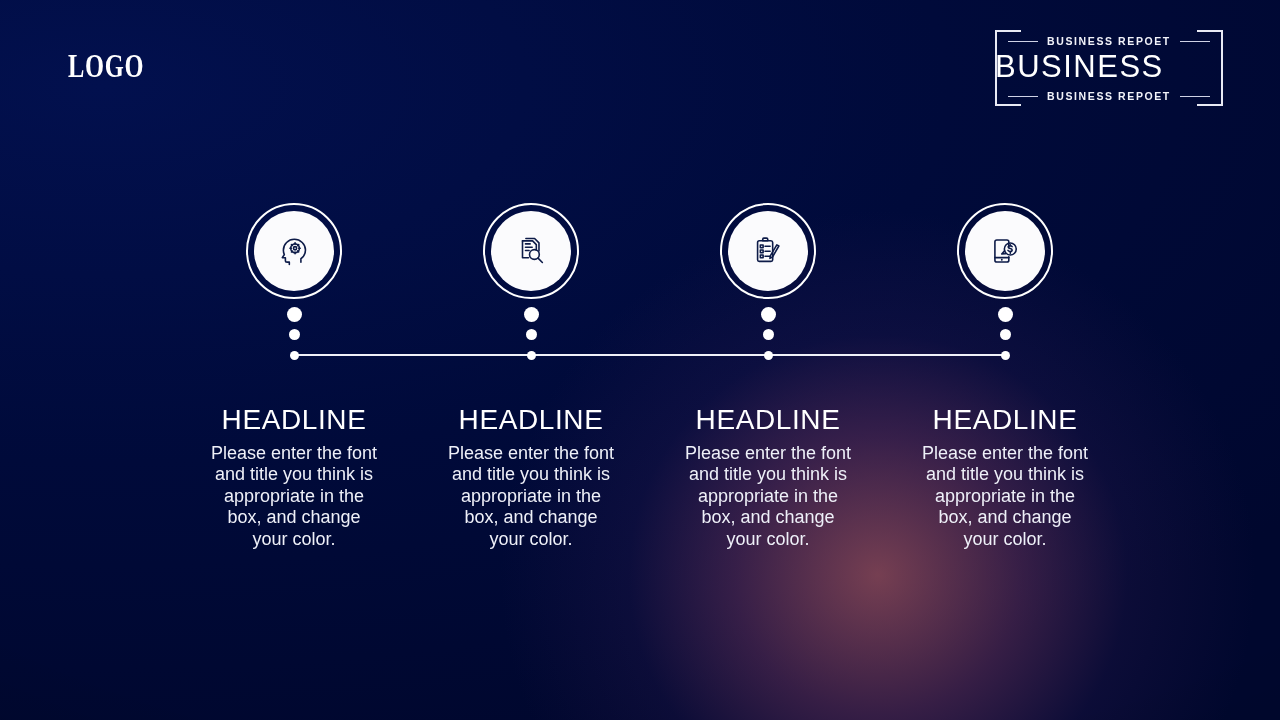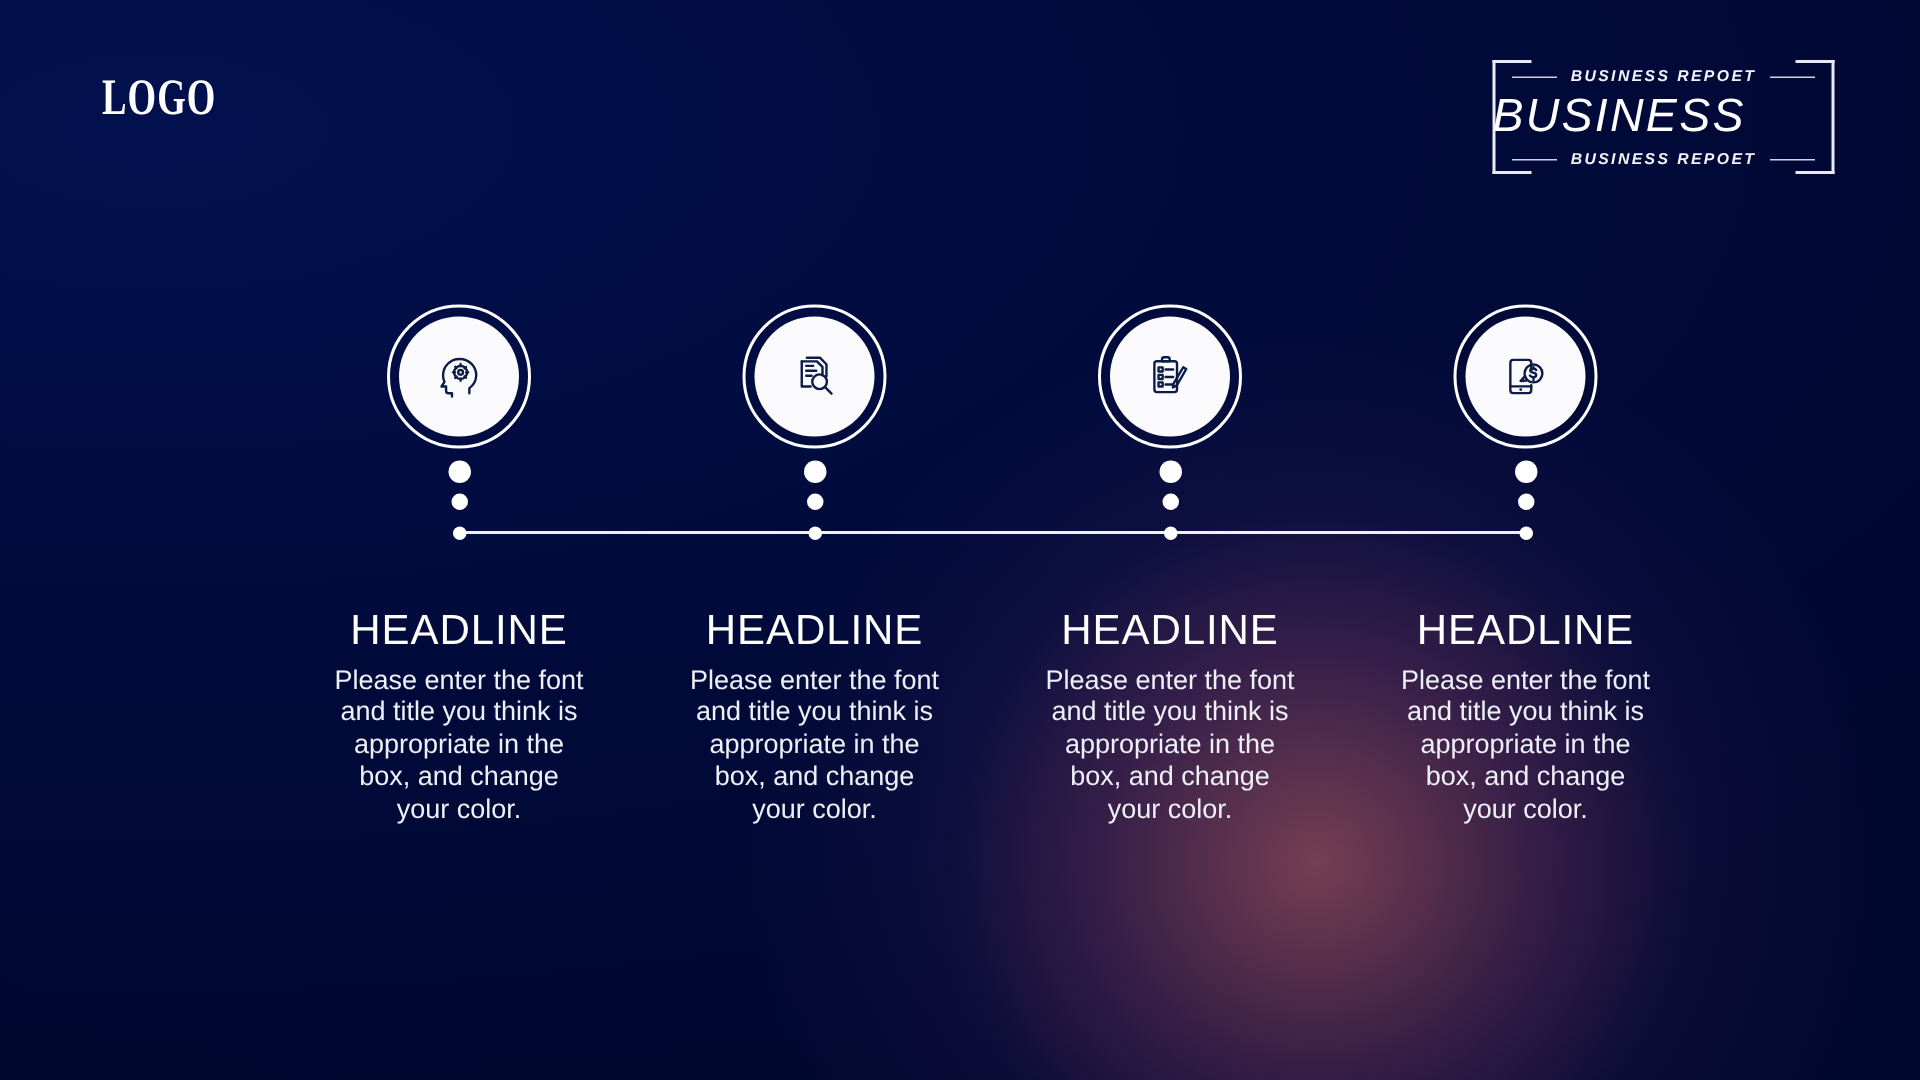--- a/index.html
+++ b/index.html
@@ -78,22 +78,22 @@
     font-weight:700;
     font-size:34px;
     letter-spacing:1px;
     color:#ffffff;
     transform:scaleX(0.72);
     transform-origin:left center;
     white-space:nowrap;
   }
 
   .brand {
-    position:absolute; right:57px; top:40px;
-    width:228px; height:76px;font-style:italic;
+    position:absolute; right:57px; top:30px;
+    width:228px; height:76px;
   }
   .brand .bracket {
     position:absolute; top:0; bottom:0; width:26px;
     border-top:2px solid #e9eaf4;
     border-bottom:2px solid #e9eaf4;
   }
   .brand .bracket.left  { left:0;  border-left:2px solid #e9eaf4; }
   .brand .bracket.right { right:0; border-right:2px solid #e9eaf4; }
 
   .brand .sub {
@@ -107,21 +107,21 @@
   .brand .sub .rule { display:block; width:30px; height:1px; background:#cfd2e6; }
 
   .brand .main {
     position:absolute; left:0; right:0; top:20px;
     text-align:left;
     font-size:31px; font-weight:400; letter-spacing:1.5px;
     color:#ffffff; line-height:34px; white-space:nowrap;
   }
 
   
-  .timeline { position:absolute; left:16px; top:0; width:1108px; height:720px; }
+  .timeline { position:absolute; left:4px; top:0; width:1108px; height:720px; }
 
   .tl-line {
     position:absolute;
     left:290px; top:354px;
     width:711px; height:2px;
     background:#f0f1f8;
   }
 
   .node { position:absolute; top:0; }
 

